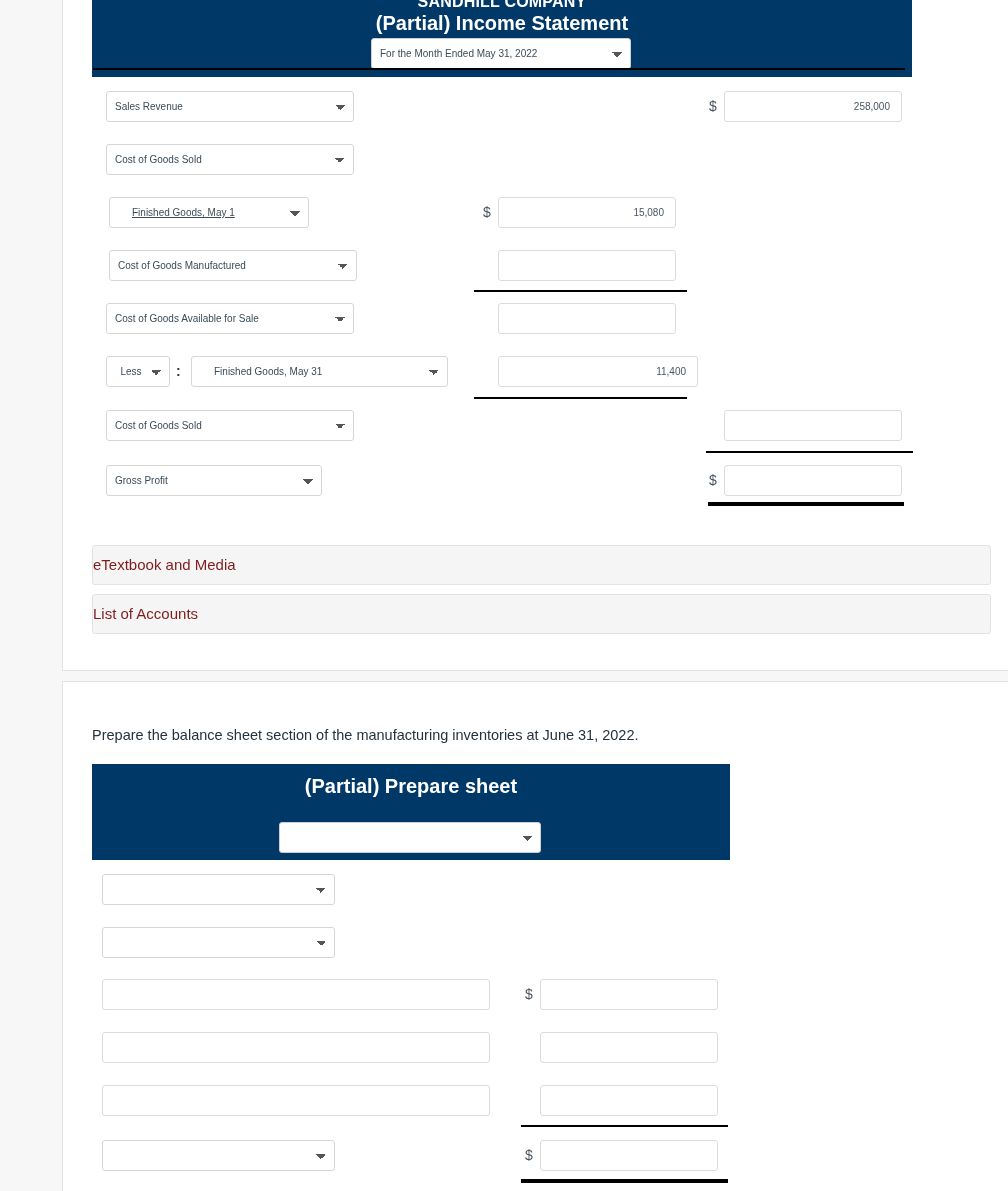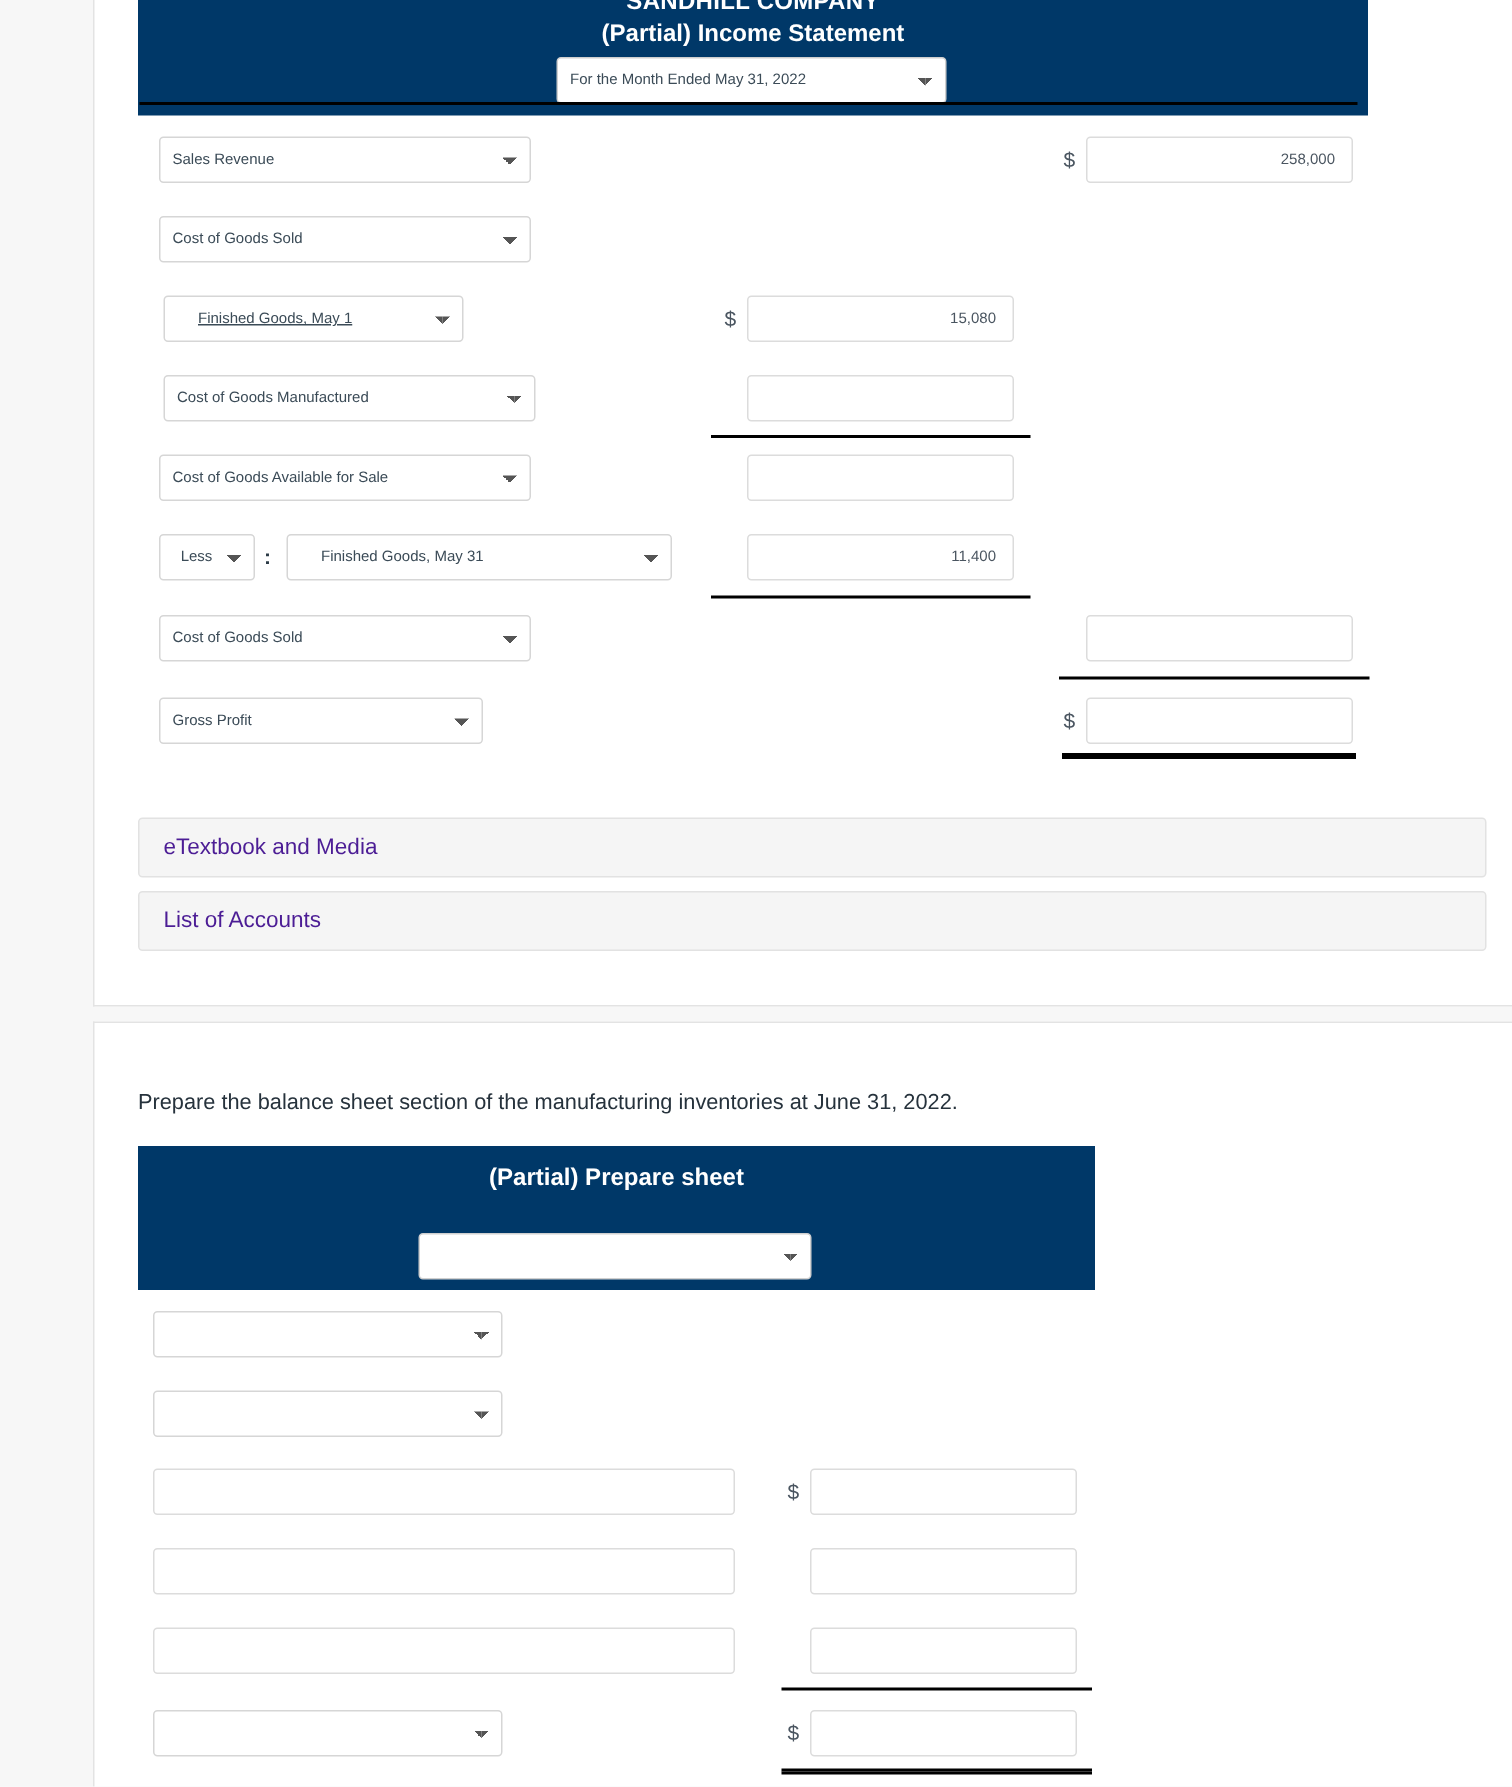--- a/index.html
+++ b/index.html
@@ -51,21 +51,21 @@
     box-sizing: border-box;
   }
   .stmt-header .co-name {
     font-weight: bold;
     font-size: 16px;
     letter-spacing: .2px;
     line-height: 20px;
   }
   .stmt-header .stmt-name {
     font-weight: bold;
-    font-size: 16px;
+    font-size: 20px;
     line-height: 22px;
   }
   .header-rule {
     position: absolute;
     border-top: 2px solid #000000;
   }
 
   
   select.ctrl, input.ctrl {
     position: absolute;
@@ -137,24 +137,23 @@
   
   .bar {
     position: absolute;
     left: 91px;
     width: 899px;
     height: 40px;
     background: #f5f5f5;
     border: 1px solid #e2e2e2;
     border-radius: 3px;
     box-sizing: border-box;
-    color: #4c1d95;
+    color: #7f1d1d;
     font-size: 15px;
     line-height: 38px;
-    padding-left: 16px;
     cursor: pointer;
   }
 
   .instruction {
     position: absolute;
     font-size: 14.5px;
     color: #26323c;
     line-height: 20px;
   }
 </style>
@@ -201,21 +200,21 @@
   </select>
   <input class="ctrl" style="left: 435px; top: 305px; width: 178px;" value="">
 
   <select class="ctrl" style="left:43px; top:358px; width:64px; text-align:center;">
     <option>Less</option>
   </select>
   <span class="colon" style="left:113px; top:358px;">:</span>
   <select class="ctrl indent" style="left:128px; top:358px; width:257px;">
     <option>Finished Goods, May 31</option>
   </select>
-  <input class="ctrl" style="left: 435px; top: 358px; width: 178px;" value="11,400">
+  <input class="ctrl" style="left: 435px; top: 358px; width: 200px;" value="11,400">
   <div class="rule" style="left:411px; top:399px; width:213px;"></div>
 
   <select class="ctrl" style="left:43px; top:412px; width:248px;">
     <option>Cost of Goods Sold</option>
   </select>
   <input class="ctrl" style="left: 661px; top: 412px; width: 178px;" value="">
   <div class="rule" style="left:643px; top:453px; width:207px;"></div>
 
   <select class="ctrl" style="left:43px; top:467px; width:216px;">
     <option>Gross Profit</option>

